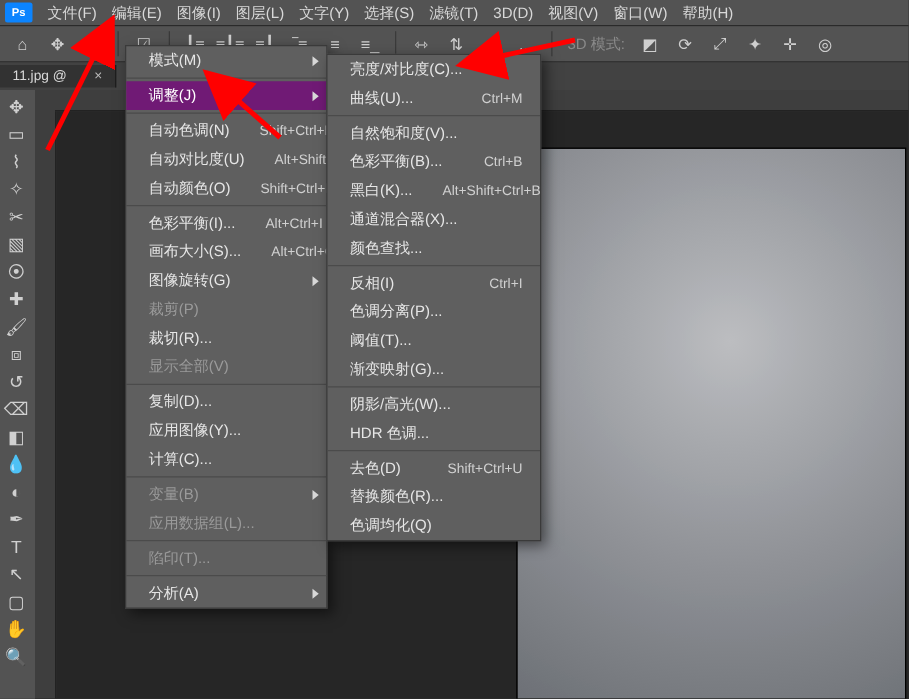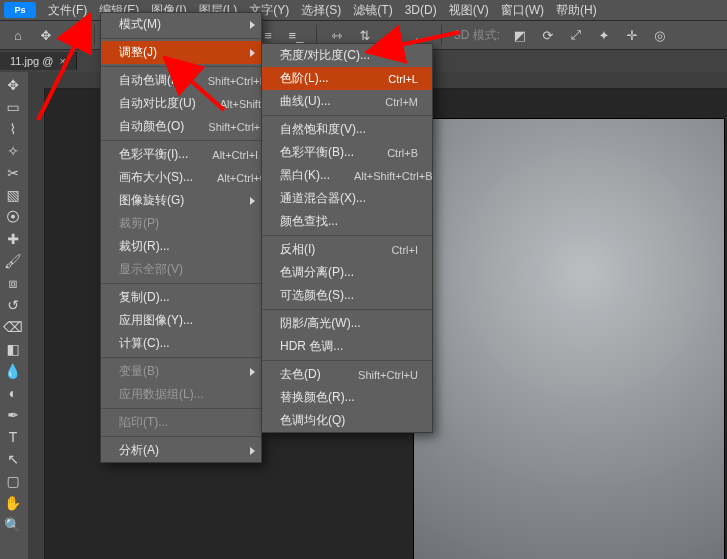--- a/index.html
+++ b/index.html
@@ -17,21 +17,21 @@
   
   .menubar {
     display: flex;
     align-items: center;
     height: 20px;
     background: #535353;
     padding-left: 4px;
     border-bottom: 1px solid #2a2a2a;
   }
   .menubar .ps-icon {
-    width: 32px; height: 16px;
+    width: 22px; height: 16px;
     background: #0b84ff;
     border-radius: 2px;
     font-size: 9px;
     color: #fff;
     display: flex; align-items: center; justify-content: center;
     margin-right: 6px;
     font-weight: bold;
   }
   .menubar .menu-item {
     padding: 2px 6px;
@@ -63,21 +63,21 @@
     align-items: center;
     height: 22px;
     background: #424242;
     border-bottom: 1px solid #1e1e1e;
   }
   .doctab {
     background: #323232;
     padding: 3px 10px;
     font-size: 11px;
     border-right: 1px solid #1e1e1e;
-    display: flex; align-items: center; gap: 6px;
+    display: flex; align-items: center; gap: 22px;
   }
   .doctab .close { font-size: 11px; color: #bbb; }
   .toolbox-single {
     position: absolute;
     top: 72px;
     left: 0;
     width: 26px;
     background: #535353;
     padding: 2px 1px;
     display: flex;
@@ -142,25 +142,25 @@
   .dropdown .row.disabled { color: #9a9a9a; }
   .dropdown .row .short { color: #d0d0d0; font-size: 11px; margin-left: 24px; }
   .dropdown .row .arrow {
     position:absolute; right:6px; top:50%; transform:translateY(-50%);
     width:0; height:0; border-left:5px solid #d8d8d8; border-top:4px solid transparent; border-bottom:4px solid transparent;
   }
   .dropdown hr {
     border: none; border-top: 1px solid #4b4b4b; margin: 2px 0;
   }
   .dropdown .row.highlight {
-    background: #c2410c;
+    background: #701a75;
     color: #fff;
   }
   .dropdown .row.highlight .short { color:#fff; }
-  #image-menu { top: 12px; left: 100px; width: 160px; }
+  #image-menu { top: 36px; left: 100px; width: 160px; }
   #adjust-menu { top: 43px; left: 261px; width: 170px; }
   
   .arrow-svg {
     position:absolute; top:0; left:0; pointer-events:none;
   }
 </style>
 </head>
 <body>
 
 <div class="menubar">
@@ -314,24 +314,20 @@
   <div class="row">
       <span>分析(A)</span>
       <span class="arrow"></span>
     </div>
 </div>
 
 <div class="dropdown" id="adjust-menu">
   <div class="row">
       <span>亮度/对比度(C)...</span>
     </div>
-  <div class="row highlight">
-      <span>色阶(L)...</span>
-      <span class="short">Ctrl+L</span>
-    </div>
   <div class="row">
       <span>曲线(U)...</span>
       <span class="short">Ctrl+M</span>
     </div>
   <hr>
   <div class="row">
       <span>自然饱和度(V)...</span>
     </div>
   <div class="row">
       <span>色彩平衡(B)...</span>
@@ -349,21 +345,24 @@
     </div>
   <hr>
   <div class="row">
       <span>反相(I)</span>
       <span class="short">Ctrl+I</span>
     </div>
   <div class="row">
       <span>色调分离(P)...</span>
     </div>
   <div class="row">
-      <span>可选颜色(S)...</span>
+      <span>阈值(T)...</span>
+    </div>
+  <div class="row">
+      <span>渐变映射(G)...</span>
     </div>
   <hr>
   <div class="row">
       <span>阴影/高光(W)...</span>
     </div>
   <div class="row">
       <span>HDR 色调...</span>
     </div>
   <hr>
   <div class="row">

